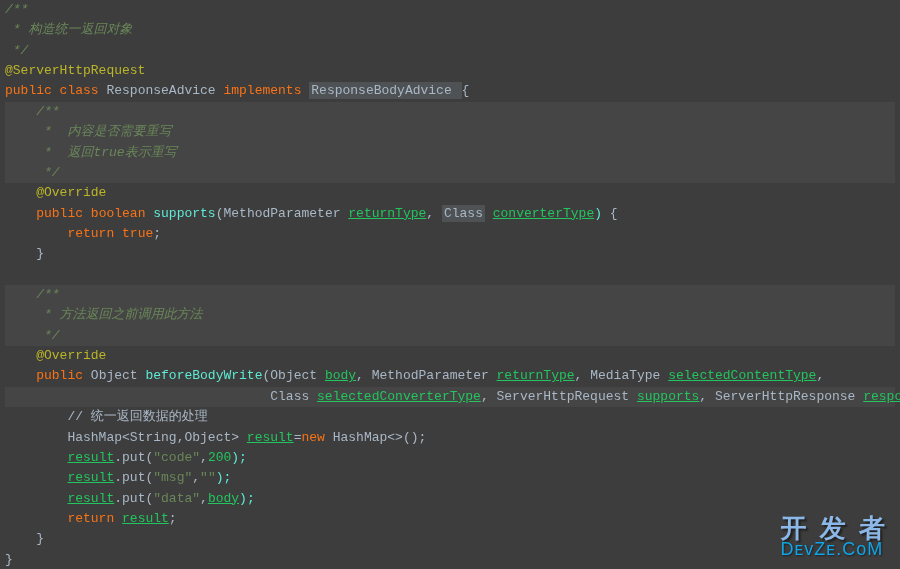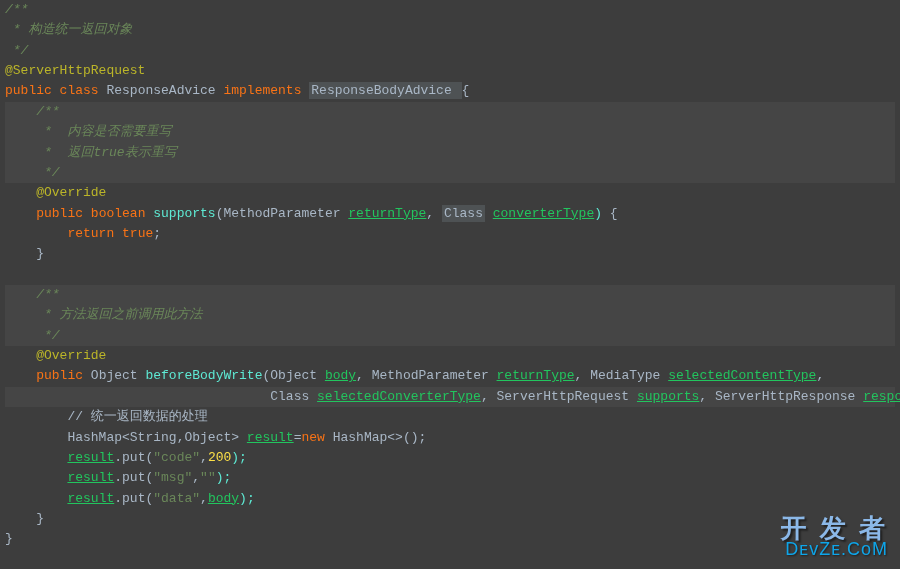--- a/index.html
+++ b/index.html
@@ -44,38 +44,38 @@
       margin-top: 44px;
     }
     .param {
       color: #22c55e;
       text-decoration: underline;
     }
     .string {
       color: #6a8759;
     }
     .number {
-      color: #fde047;
+      color: #22c55e;
     }
     .punct {
       color: #a9b7c6;
     }
     .bg-grey {
       background: #4e5254;
       padding: 1px 2px;
       text-align: right;
     }
     .highlight-block {
       background: #454545;
     }
     .watermark {
       position: absolute;
       bottom: 10px;
       right: 12px;
-      text-align: right;
+      text-align: left;
       font-family: Arial, sans-serif;
       pointer-events: none;
     }
     .watermark-top {
       color: #8bb8e8;
       font-size: 26px;
       font-weight: bold;
       letter-spacing: 3px;
       text-shadow: 2px 2px 2px rgba(0,0,0,0.5);
     }
@@ -108,20 +108,21 @@
   <div class="line highlight-block"><span class="comment-green"><span>     * </span><span>方法返回之前调用此方法</span></span></div>
   <div class="line highlight-block"><span class="comment-green">     */</span></div>
   <div class="line"><span class="annotation">    @Override</span></div>
   <div class="line"><span class="keyword">    public </span><span class="classname">Object </span><span class="method">beforeBodyWrite</span><span class="punct">(</span><span class="classname">Object </span><span class="param">body</span><span class="punct">, </span><span class="classname">MethodParameter </span><span class="param">returnType</span><span class="punct">, </span><span class="classname">MediaType </span><span class="param">selectedContentType</span><span class="punct">,</span></div>
   <div class="line highlight-block"><span>                                  </span><span class="classname">Class </span><span class="param">selectedConverterType</span><span class="punct">, </span><span class="classname">ServerHttpRequest </span><span class="param">supports</span><span class="punct">, </span><span class="classname">ServerHttpResponse </span><span class="param">response</span></div>
   <div class="line"><span class="punct">        // </span><span class="punct">统一返回数据的处理</span></div>
   <div class="line"><span class="classname">        HashMap&lt;String,Object&gt; </span><span class="param">result</span><span class="punct">=</span><span class="keyword">new </span><span class="classname">HashMap&lt;&gt;();</span></div>
   <div class="line"><span>        </span><span class="param">result</span><span class="classname">.put(</span><span class="string">"code"</span><span class="punct">,</span><span class="number">200</span><span class="method">);</span></div>
   <div class="line"><span>        </span><span class="param">result</span><span class="classname">.put(</span><span class="string">"msg"</span><span class="punct">,</span><span class="string">""</span><span class="method">);</span></div>
   <div class="line"><span>        </span><span class="param">result</span><span class="classname">.put(</span><span class="string">"data"</span><span class="punct">,</span><span class="param">body</span><span class="method">);</span></div>
+  <div class="line"><span class="keyword">        return </span><span class="param">result</span><span class="punct">;</span></div>
   <div class="line"><span class="punct">    }</span></div>
   <div class="line"><span class="punct">}</span></div>
 </div>
 
 <div class="watermark">
   <div class="watermark-top">开 发 者</div>
   <div class="watermark-bottom">DᴇᴠZᴇ.CᴏM</div>
 </div>
 
 </body></html>

